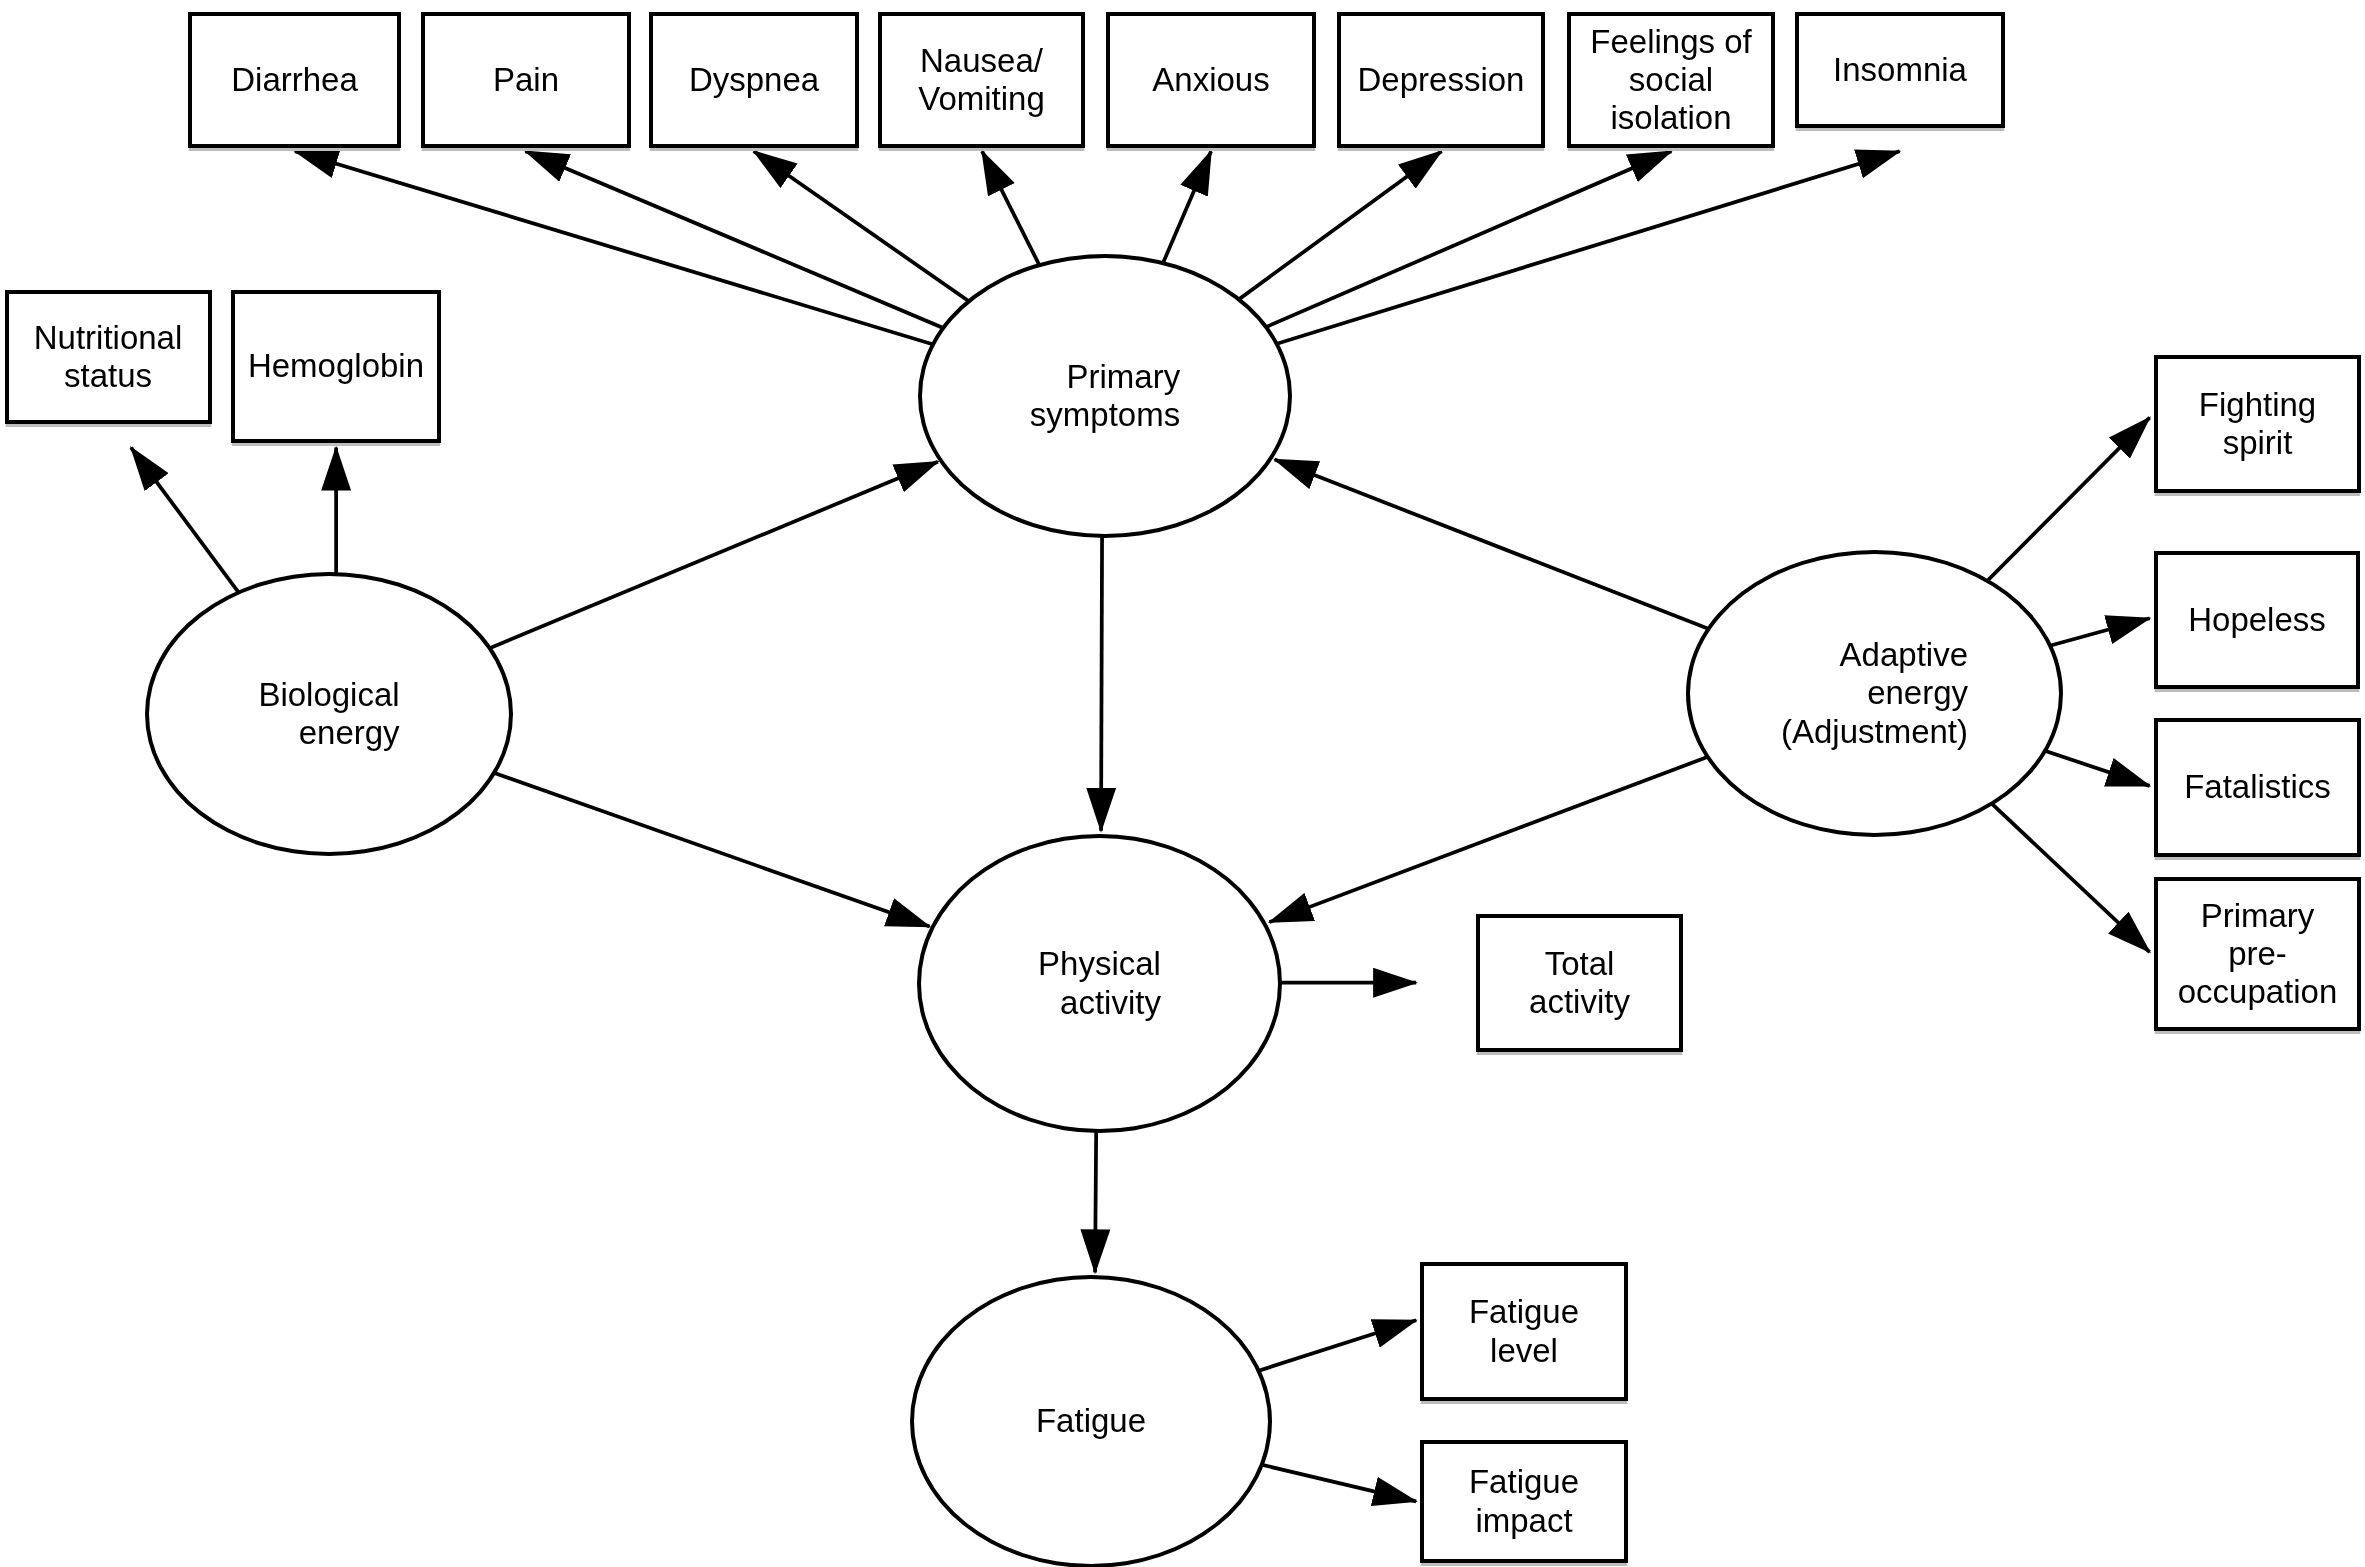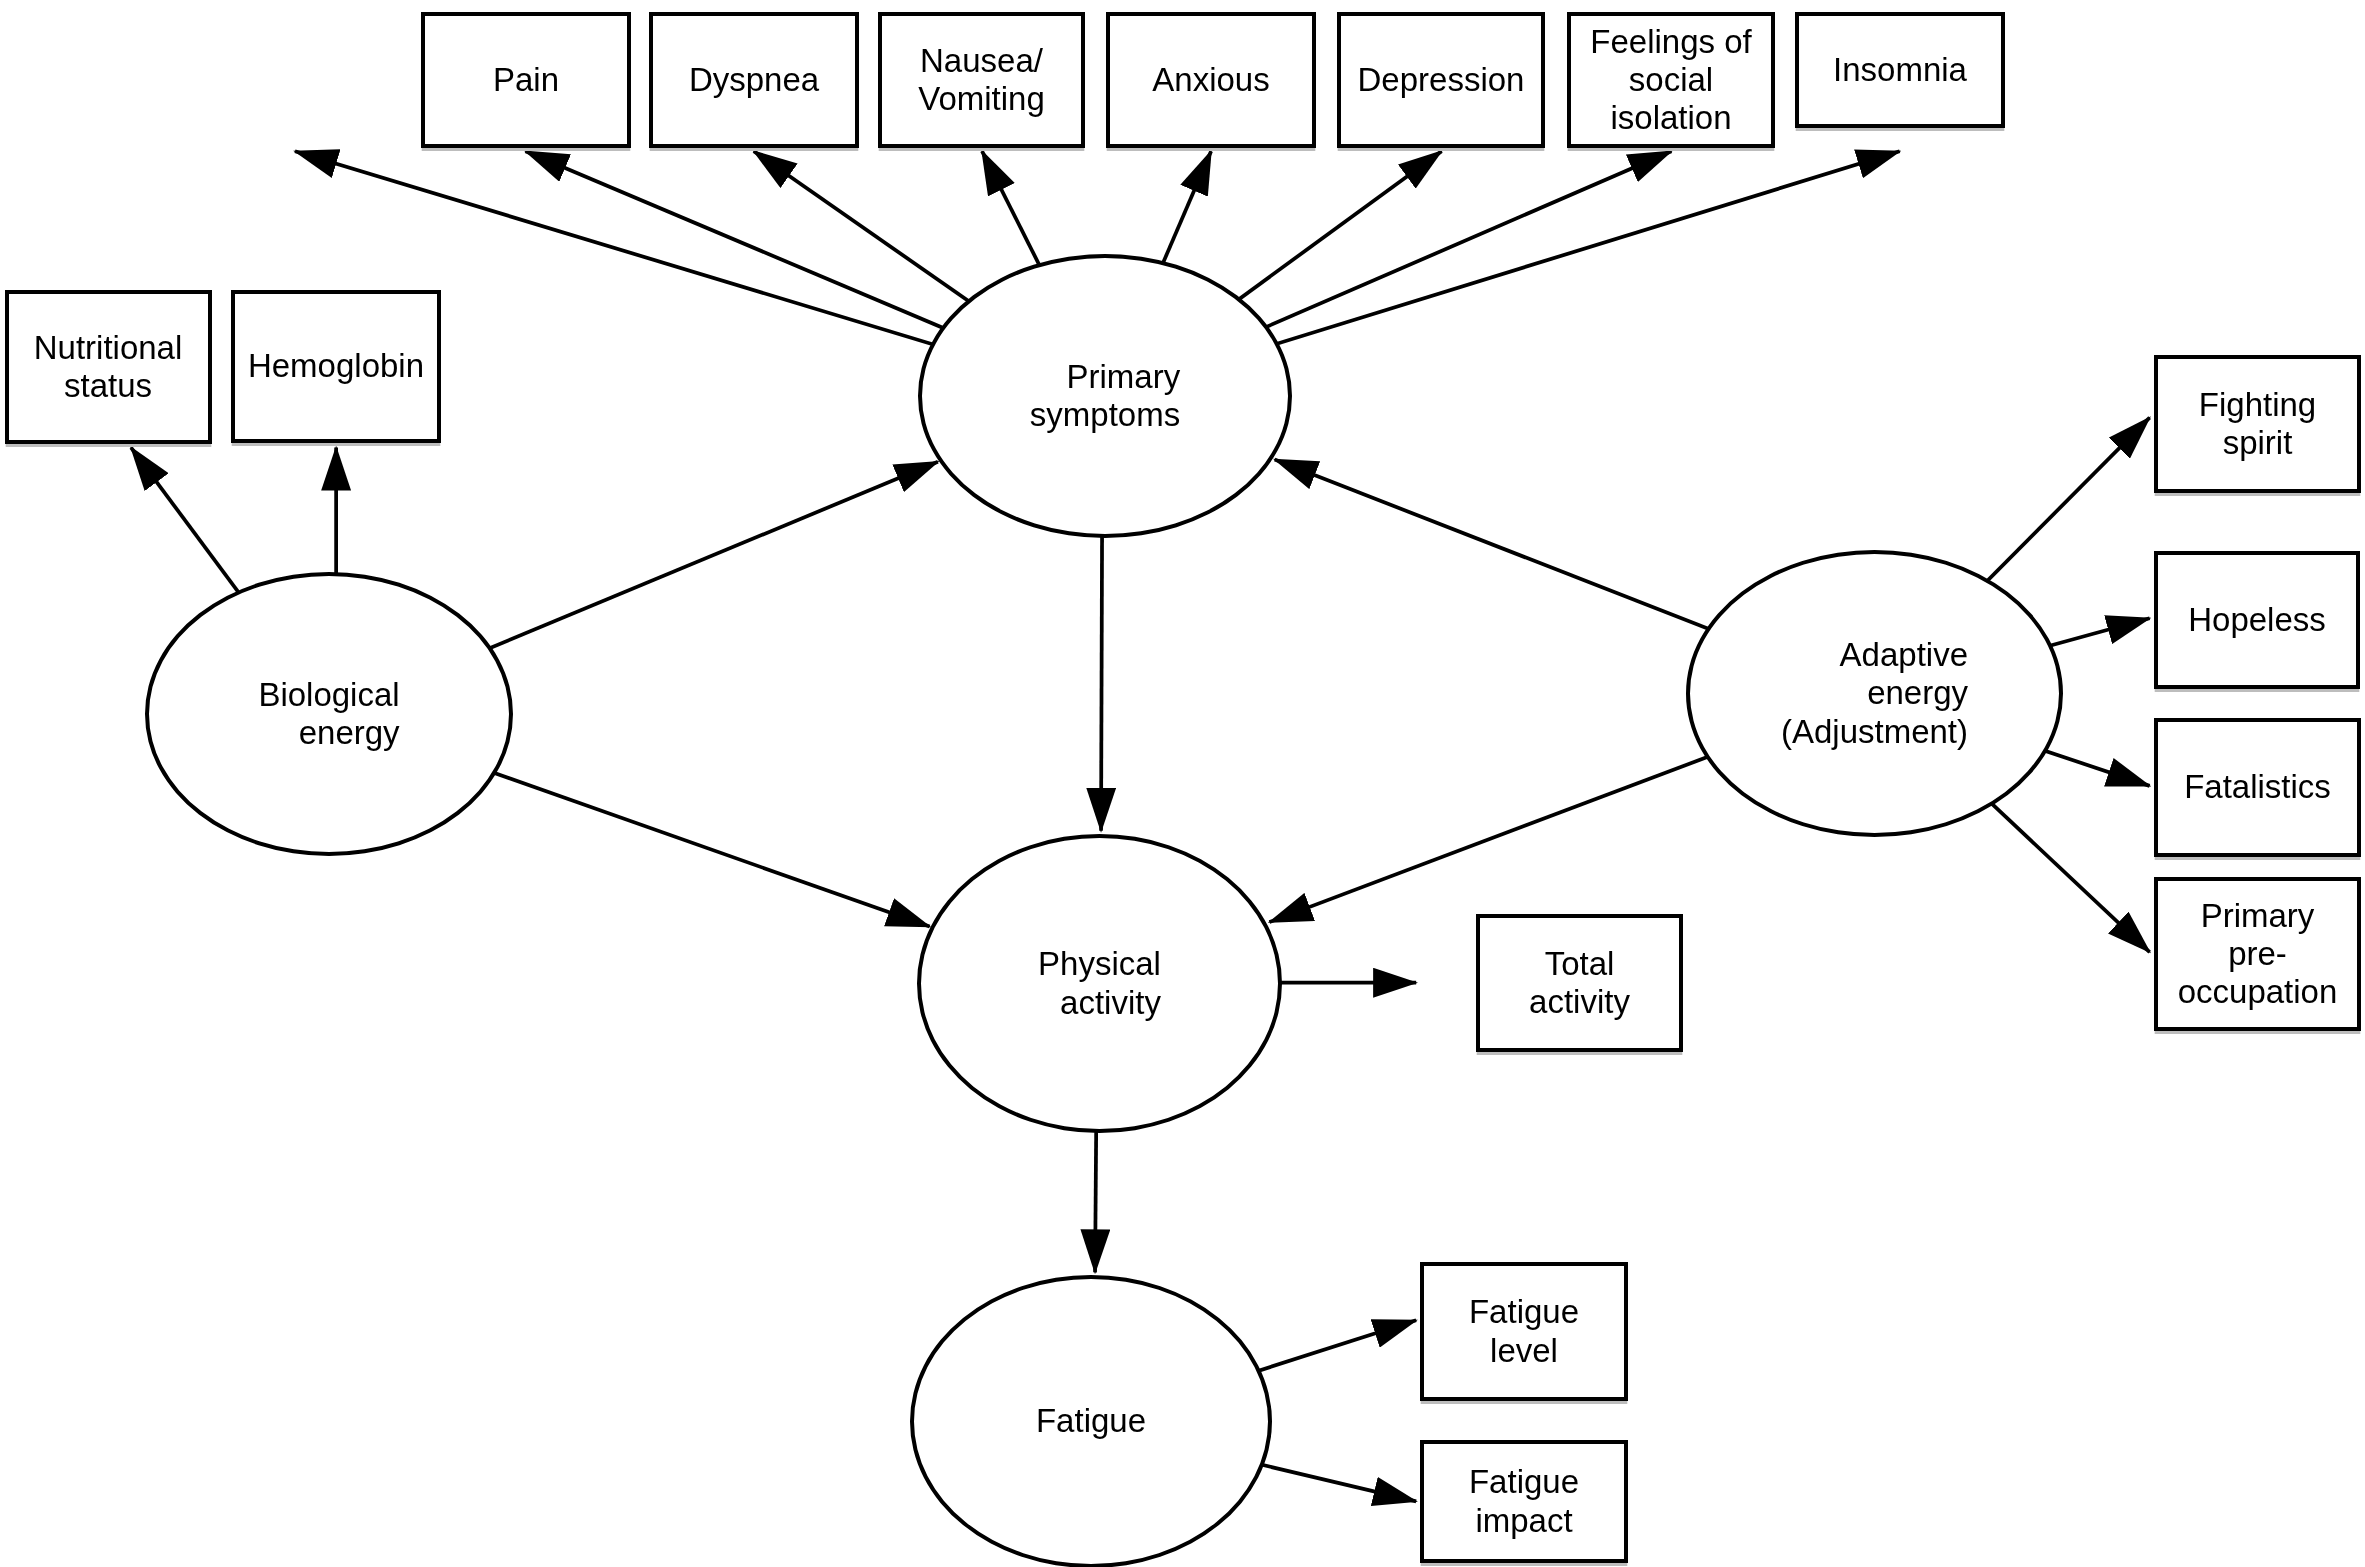--- a/index.html
+++ b/index.html
@@ -76,32 +76,33 @@
       <line x1="1473" y1="530" x2="1471" y2="1110" marker-end="url(#ah)"></line>
 
       <line x1="1469" y1="1313" x2="1892" y2="1313" marker-end="url(#ah)"></line>
       <line x1="1466" y1="1319" x2="1463" y2="1700" marker-end="url(#ah)"></line>
 
       <line x1="1458" y1="1903" x2="1892" y2="1764" marker-end="url(#ah)"></line>
       <line x1="1458" y1="1903" x2="1892" y2="2006" marker-end="url(#ah)"></line>
     </g>
   </svg>
 
+  <div class="node box" style="left:188px;  top:12px; width:213px; height:136px">Diarrhea</div>
   <div class="node box" style="left:421px;  top:12px; width:210px; height:136px">Pain</div>
   <div class="node box" style="left:649px;  top:12px; width:210px; height:136px">Dyspnea</div>
   <div class="node box" style="left:878px; top:12px; width:207px; height:136px">Nausea/
 Vomiting</div>
   <div class="node box" style="left:1106px; top:12px; width:210px; height:136px">Anxious</div>
   <div class="node box" style="left:1337px; top:12px; width:208px; height:136px">Depression</div>
   <div class="node box" style="left:1567px; top:12px; width:208px; height:136px">Feelings of
 social
 isolation</div>
   <div class="node box" style="left:1795px; top:12px; width:210px; height:116px">Insomnia</div>
 
-  <div class="node box" style="left:4.5px;    top:290px; width:207px; height:154px">Nutritional
+  <div class="node box" style="left:4.5px;    top:290px; width:207px; height:134px">Nutritional
 status</div>
   <div class="node box" style="left:231px;  top:290px; width:210px; height:153px">Hemoglobin</div>
 
   <div class="node box" style="left:2154px; top:355px;  width:207px; height:138px">Fighting
 spirit</div>
   <div class="node box" style="left:2154px; top:551px;  width:206px; height:138px">Hopeless</div>
   <div class="node box" style="left:2154px; top:718px;  width:207px; height:139px">Fatalistics</div>
   <div class="node box" style="left:2154px; top:877px; width:207px; height:154px">Primary
 pre-
 occupation</div>

